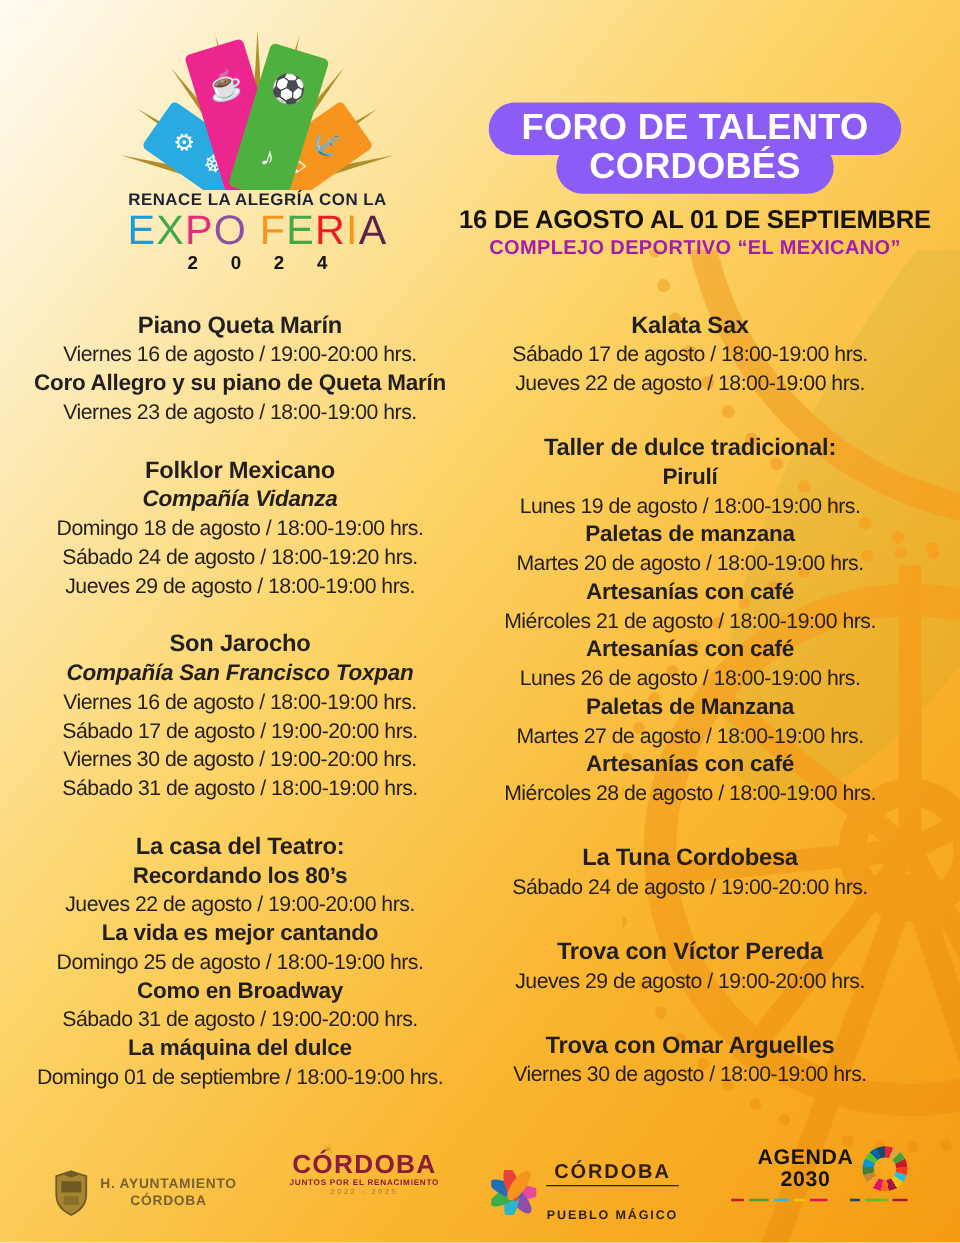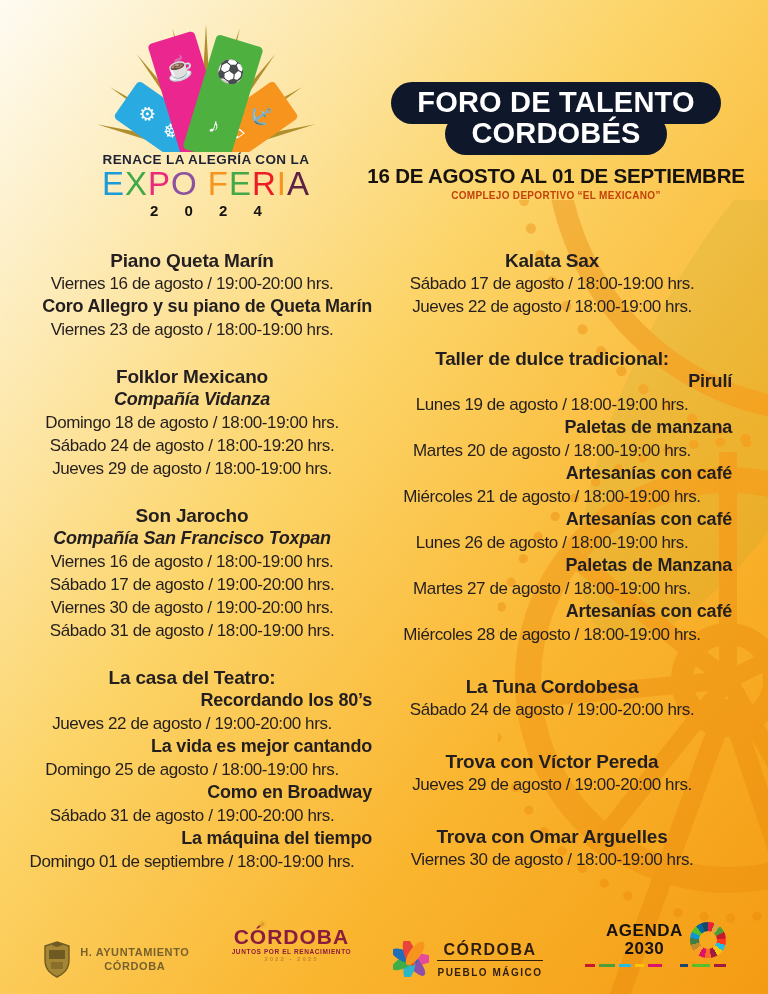--- a/index.html
+++ b/index.html
@@ -13,49 +13,49 @@
 
   
   .logo-block{position:absolute;left:58px;top:22px;width:296px;text-align:center;}
   .logo-art{display:block;margin:0 auto;}
   .logo-tagline{font-size:13.5px;font-weight:700;color:#1E2235;letter-spacing:.4px;margin-top:0px;}
   .logo-title{font-size:33px;font-weight:400;letter-spacing:1px;line-height:34px;}
   .logo-year{font-size:15px;font-weight:700;color:#15120f;letter-spacing:11px;padding-left:11px;margin-top:1px;}
 
   
   .header-block{position:absolute;left:350px;top:82px;width:412px;text-align:center;}
-  .pill{display:inline-block;background:#0f172a;color:#fff;font-weight:700;font-size:29px;
+  .pill{display:inline-block;background:#8b5cf6;color:#fff;font-weight:700;font-size:29px;
         letter-spacing:.2px;border-radius:40px;padding:5px 26px 7px;line-height:30px;}
   .pill-2{margin-top:-11px;position:relative;}
   .header-dates{font-size:20.5px;font-weight:700;color:#15120f;margin-top:9px;letter-spacing:-.2px;}
-  .header-venue{font-size:10px;font-weight:700;color:#c2410c;margin-top:2px;letter-spacing:.3px;}
+  .header-venue{font-size:16px;font-weight:700;color:#a21caf;margin-top:2px;letter-spacing:.3px;}
 
   
   .columns{position:absolute;top:249px;left:12px;width:720px;display:flex;color:#231F20;}
   .col{flex:1;text-align:center;}
   .section{margin-bottom:24px;}
   .col-right .section{margin-bottom:29px;}
   .line{line-height:23px;}
   .line.title{font-size:19px;font-weight:700;letter-spacing:-.2px;}
   .line.subtitle{font-size:18px;font-weight:700;font-style:italic;letter-spacing:-.2px;}
-  .line.event{font-size:18px;font-weight:700;letter-spacing:-.2px;text-align:right;}
+  .line.event{font-size:18px;font-weight:700;letter-spacing:-.2px;}
   .line.schedule{font-size:17px;font-weight:400;letter-spacing:-.4px;color:#241f1e;}
 
   
   .footer{position:absolute;left:0;right:0;bottom:16px;display:flex;justify-content:space-evenly;align-items:center;z-index:1;}
   .flogo{display:flex;align-items:center;gap:8px;margin-top:29px;}
   .ayto-text{font-size:11px;font-weight:700;color:#77622D;letter-spacing:.6px;line-height:14px;text-align:center;}
   .gov-wrap{text-align:center;position:relative;}
   .gov-name{font-size:21px;font-weight:700;color:#8A1C3D;letter-spacing:1px;line-height:20px;}
   .gov-sun{position:absolute;top:-9px;left:26px;font-size:11px;color:#D99A26;}
   .gov-slogan{font-size:6.5px;font-weight:700;color:#8A1C3D;letter-spacing:.6px;margin-top:1px;}
   .gov-years{font-size:6px;font-weight:700;color:#C28A2E;letter-spacing:2px;margin-top:1px;}
   .pm-text{text-align:center;}
   .pm-name{font-size:16px;font-weight:700;color:#2E1E0F;letter-spacing:1.5px;line-height:17px;}
-  .pm-sub{font-size:10px;font-weight:700;color:#2E1E0F;letter-spacing:1.5px;border-top:1px solid #2E1E0F;margin-top:2px;padding-top:6px;}
+  .pm-sub{font-size:10px;font-weight:700;color:#2E1E0F;letter-spacing:1.5px;border-top:1px solid #2E1E0F;margin-top:2px;padding-top:18px;}
   .agenda-wrap{display:flex;flex-direction:column;align-items:flex-end;}
   .agenda-row{display:flex;align-items:center;gap:7px;}
   .agenda-text{font-size:17px;font-weight:700;color:#15120f;line-height:18px;text-align:center;letter-spacing:.5px;}
   .sdg-wheel{width:36px;height:36px;border-radius:50%;position:relative;
     background:conic-gradient(#E5243B 0 21deg,#DDA63A 0 42deg,#4C9F38 0 64deg,#C5192D 0 85deg,#FF3A21 0 106deg,#26BDE2 0 127deg,#FCC30B 0 148deg,#A21942 0 170deg,#FD6925 0 191deg,#DD1367 0 212deg,#FD9D24 0 233deg,#BF8B2E 0 254deg,#3F7E44 0 276deg,#0A97D9 0 297deg,#56C02B 0 318deg,#00689D 0 339deg,#19486A 0 360deg);}
   .sdg-wheel::after{content:"";position:absolute;inset:9px;border-radius:50%;background:#F8A81F;}
   .dash-row{display:flex;gap:4px;margin-top:6px;align-items:center;}
   .dash{height:2.5px;display:inline-block;}
 </style>
 </head>
@@ -158,21 +158,21 @@
           <div class="line schedule">Sábado 31 de agosto / 18:00-19:00 hrs.</div>
         </div>
         <div class="section">
           <div class="line title">La casa del Teatro:</div>
           <div class="line event">Recordando los 80’s</div>
           <div class="line schedule">Jueves 22 de agosto / 19:00-20:00 hrs.</div>
           <div class="line event">La vida es mejor cantando</div>
           <div class="line schedule">Domingo 25 de agosto / 18:00-19:00 hrs.</div>
           <div class="line event">Como en Broadway</div>
           <div class="line schedule">Sábado 31 de agosto / 19:00-20:00 hrs.</div>
-          <div class="line event">La máquina del tiempo</div>
+          <div class="line event">La máquina del dulce</div>
           <div class="line schedule">Domingo 01 de septiembre / 18:00-19:00 hrs.</div>
         </div>
       </div>
     <div class="col col-right" id="col-right">
         <div class="section">
           <div class="line title">Kalata Sax</div>
           <div class="line schedule">Sábado 17 de agosto / 18:00-19:00 hrs.</div>
           <div class="line schedule">Jueves 22 de agosto / 18:00-19:00 hrs.</div>
         </div>
         <div class="section">

